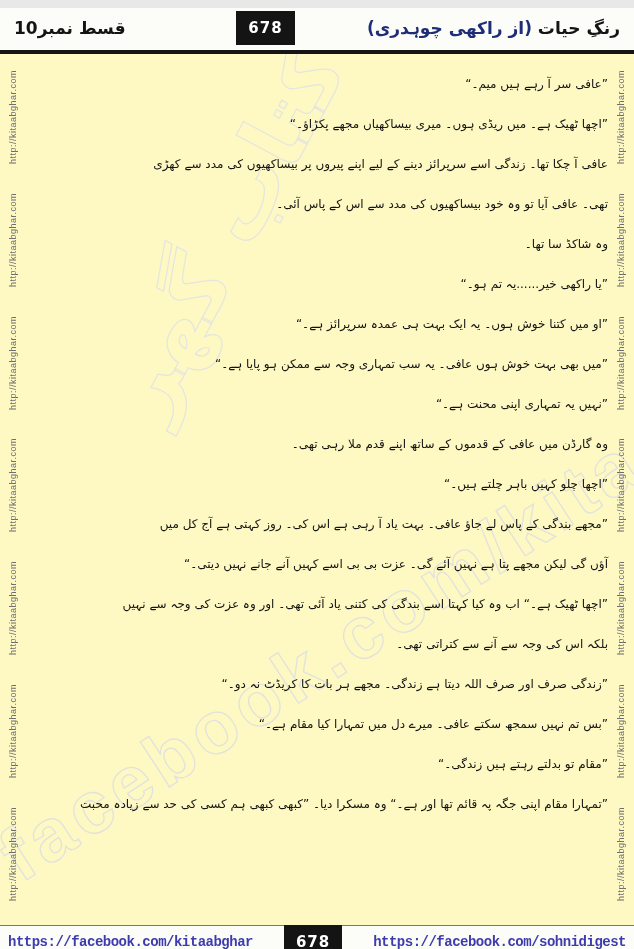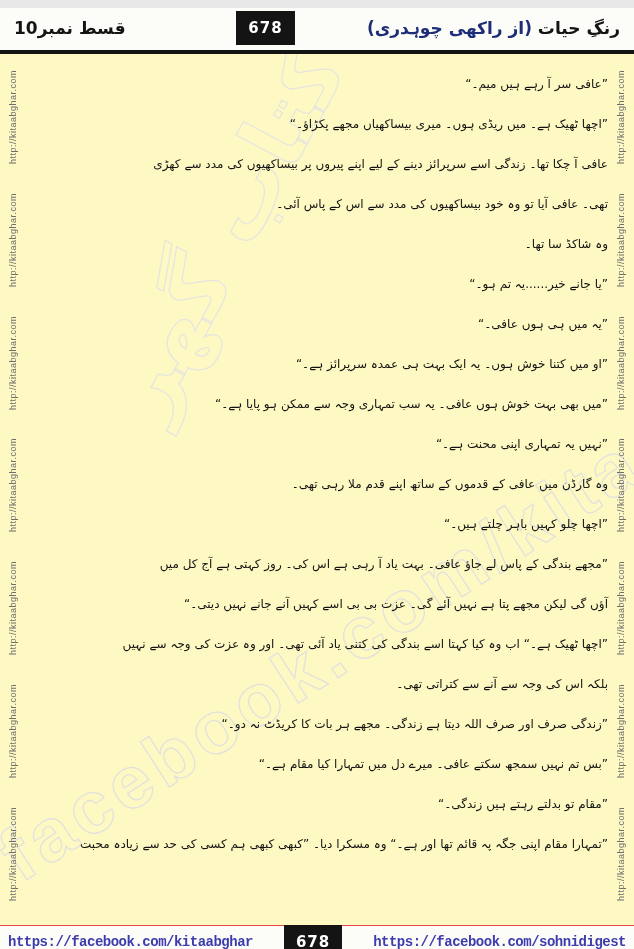--- a/index.html
+++ b/index.html
@@ -137,22 +137,21 @@
       <span class="wm-item">http://kitaabghar.com</span>
       <span class="wm-item">http://kitaabghar.com</span>
     </div>
 
   <div class="body-text">
       <div class="line">”عافی سر آ رہے ہیں میم۔“</div>
       <div class="line">”اچھا ٹھیک ہے۔ میں ریڈی ہوں۔ میری بیساکھیاں مجھے پکڑاؤ۔“</div>
       <div class="line">عافی آ چکا تھا۔ زندگی اسے سرپرائز دینے کے لیے اپنے پیروں پر بیساکھیوں کی مدد سے کھڑی</div>
       <div class="line">تھی۔ عافی آیا تو وہ خود بیساکھیوں کی مدد سے اس کے پاس آئی۔</div>
       <div class="line">وہ شاکڈ سا تھا۔</div>
-      <div class="line">”یا جانے خیر......یہ تم ہو۔“</div>
-      <div class="line">”یہ میں ہی ہوں عافی۔“</div>
+      <div class="line">”یا راکھی خیر......یہ تم ہو۔“</div>
       <div class="line">”او میں کتنا خوش ہوں۔ یہ ایک بہت ہی عمدہ سرپرائز ہے۔“</div>
       <div class="line">”میں بھی بہت خوش ہوں عافی۔ یہ سب تمہاری وجہ سے ممکن ہو پایا ہے۔“</div>
       <div class="line">”نہیں یہ تمہاری اپنی محنت ہے۔“</div>
       <div class="line">وہ گارڈن میں عافی کے قدموں کے ساتھ اپنے قدم ملا رہی تھی۔</div>
       <div class="line">”اچھا چلو کہیں باہر چلتے ہیں۔“</div>
       <div class="line">”مجھے بندگی کے پاس لے جاؤ عافی۔ بہت یاد آ رہی ہے اس کی۔ روز کہتی ہے آج کل میں</div>
       <div class="line">آؤں گی لیکن مجھے پتا ہے نہیں آئے گی۔ عزت بی بی اسے کہیں آنے جانے نہیں دیتی۔“</div>
       <div class="line">”اچھا ٹھیک ہے۔“ اب وہ کیا کہتا اسے بندگی کی کتنی یاد آئی تھی۔ اور وہ عزت کی وجہ سے نہیں</div>
       <div class="line">بلکہ اس کی وجہ سے آنے سے کتراتی تھی۔</div>
       <div class="line">”زندگی صرف اور صرف اللہ دیتا ہے زندگی۔ مجھے ہر بات کا کریڈٹ نہ دو۔“</div>

